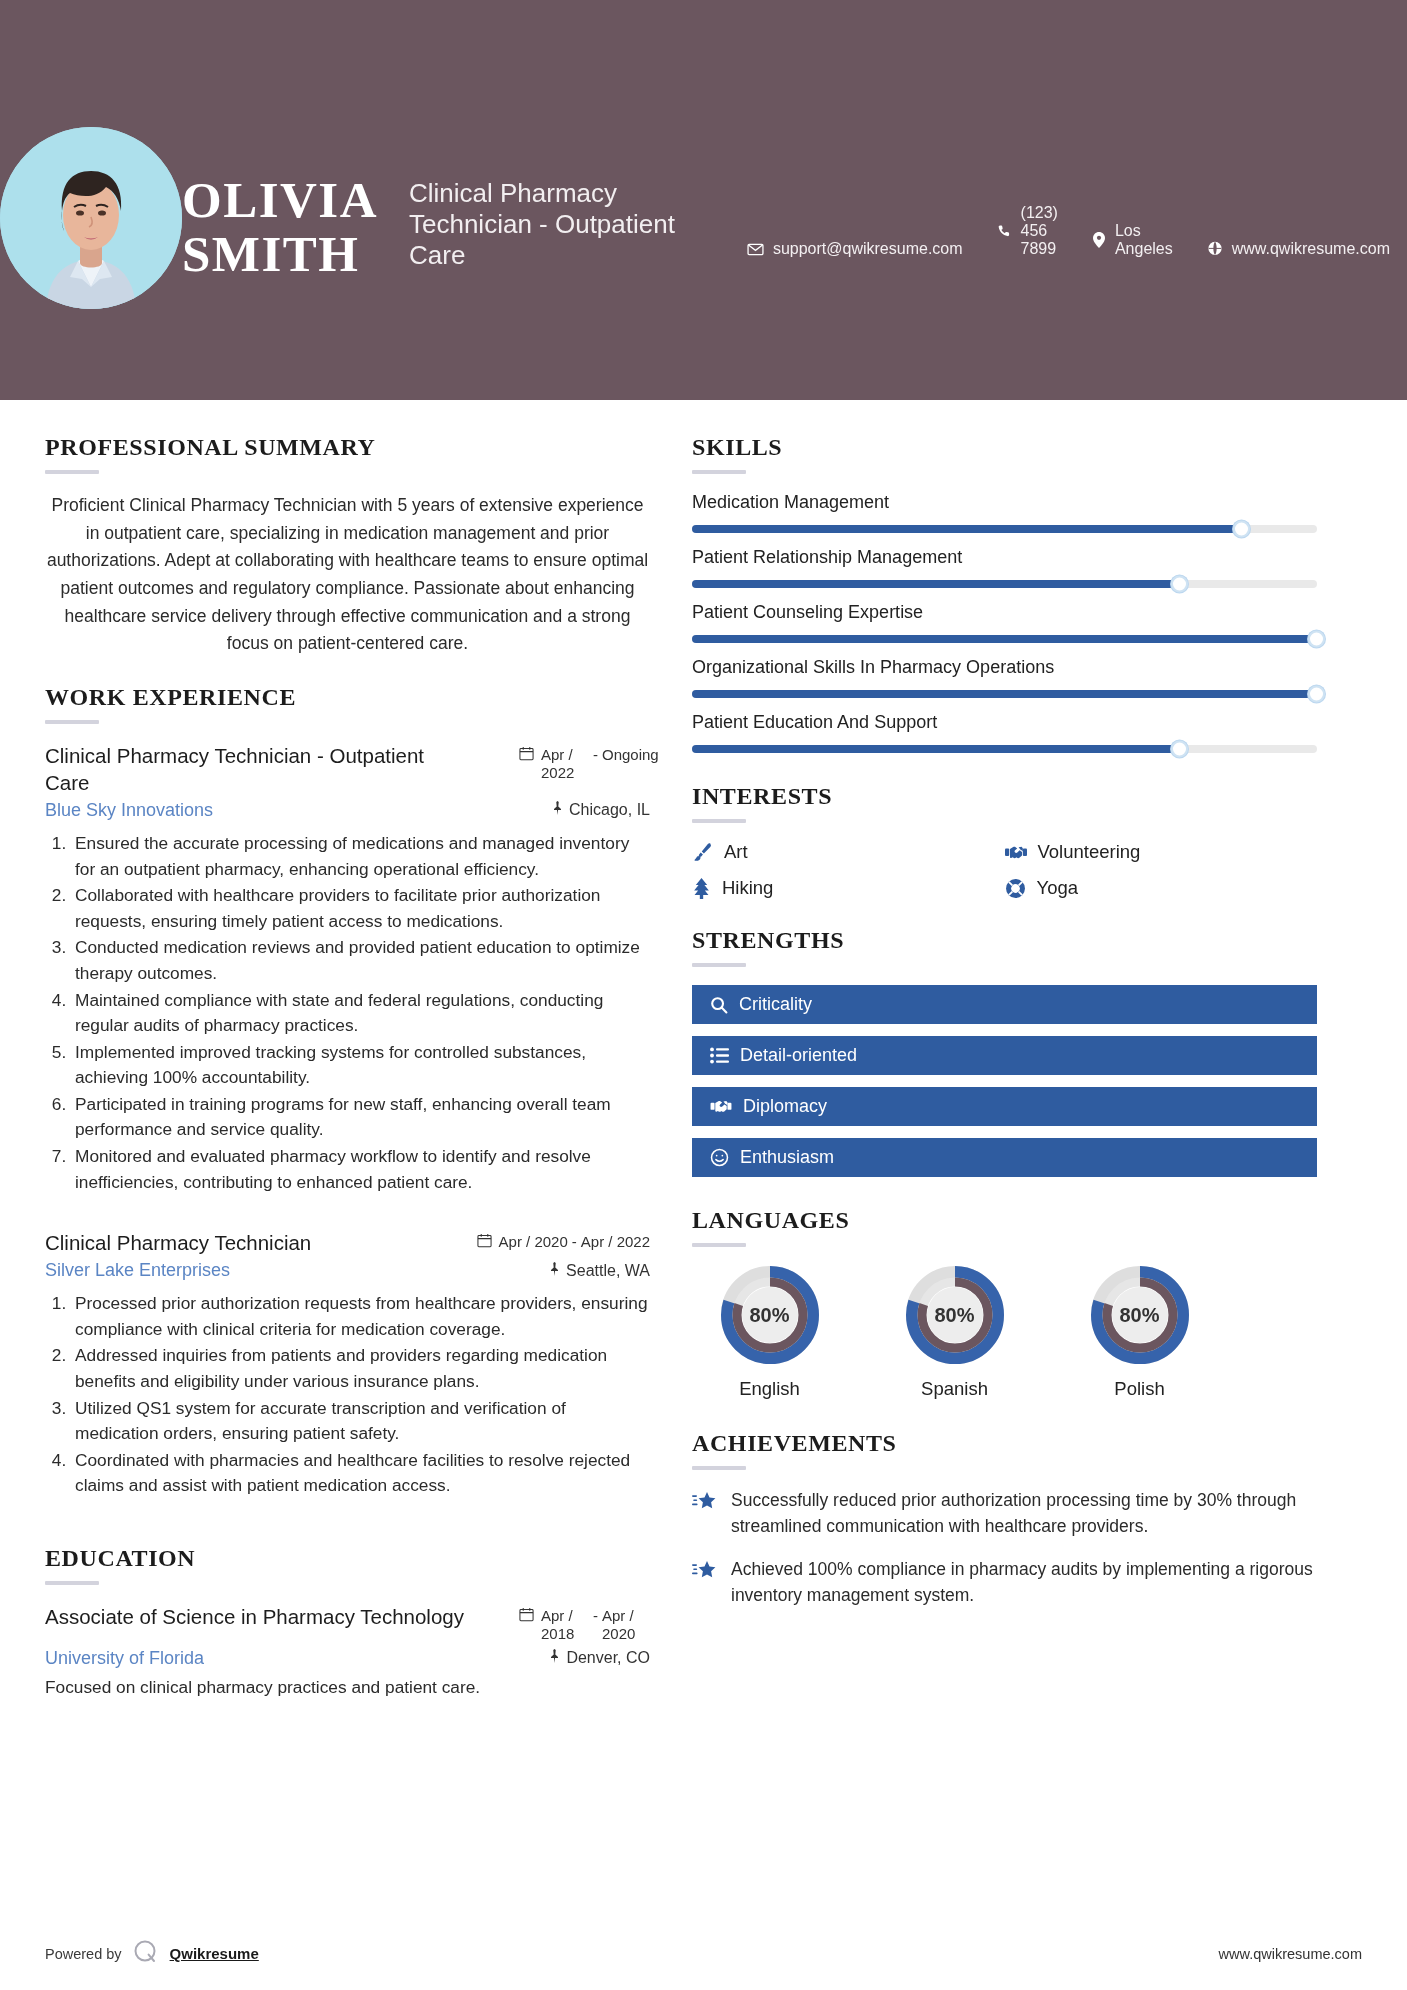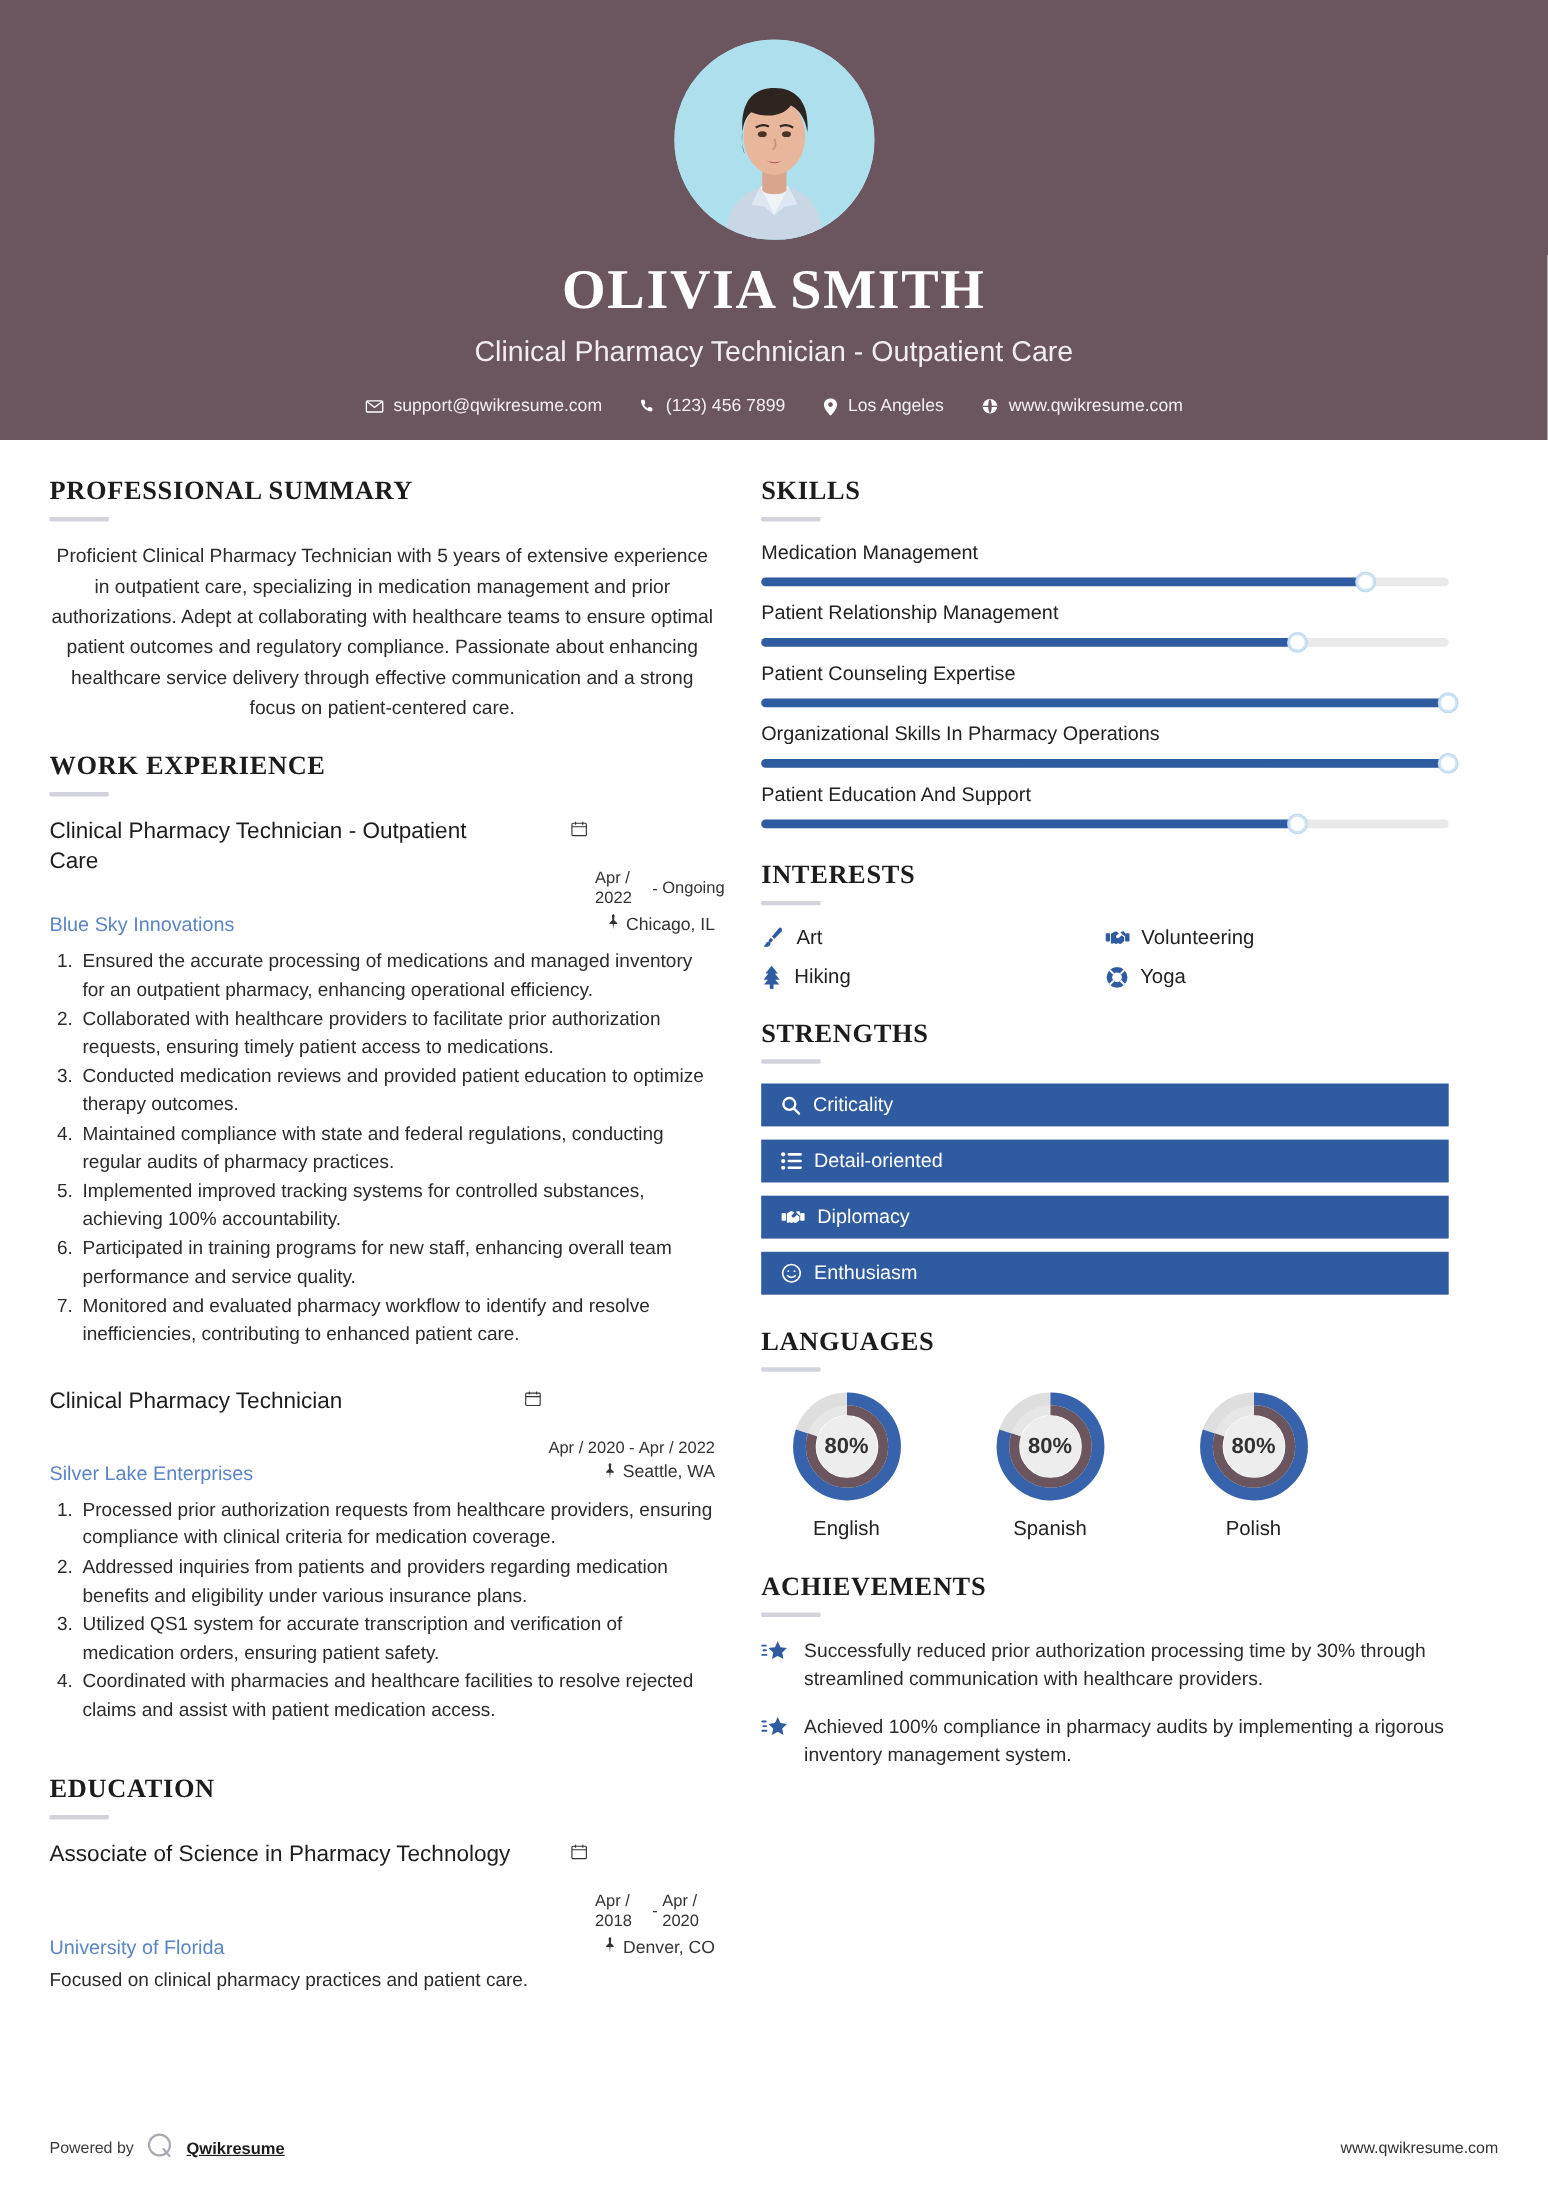--- a/index.html
+++ b/index.html
@@ -8,21 +8,21 @@
     background: #ffffff;
     font-family: "Liberation Sans", sans-serif;
   }
   body { width: 1407px; min-height: 1990px; position: relative; }
 
   
   .header {
     background: #6b565f;
     height: 400px;
     display: flex;
-    flex-direction: column;
+    flex-direction: row;
     align-items: center;
     padding-top: 36px;
   }
   .avatar {
     width: 182px; height: 182px;
     border-radius: 50%;
     background: #ade0ec;
     overflow: hidden;
     position: relative;
     flex-shrink: 0;
@@ -110,21 +110,21 @@
   .entry-dates {
     display: flex;
     align-items: flex-start;
     gap: 7px;
     font-size: 15px;
     color: #333;
     flex-shrink: 0;
     padding-top: 4px;
     white-space: nowrap;
   }
-  .entry-dates .dsplit { display: flex; align-items: center; gap: 4px; margin-top: 44px; }
+  .entry-dates .dsplit { display: flex; align-items: flex-start; gap: 4px; }
   .date-stack { display: inline-block; max-width: 48px; line-height: 1.22; white-space: normal; }
   .entry-sub {
     display: flex;
     justify-content: space-between;
     align-items: center;
     margin-top: 4px;
   }
   .org {
     font-size: 18px;
     color: #5b85c4;

